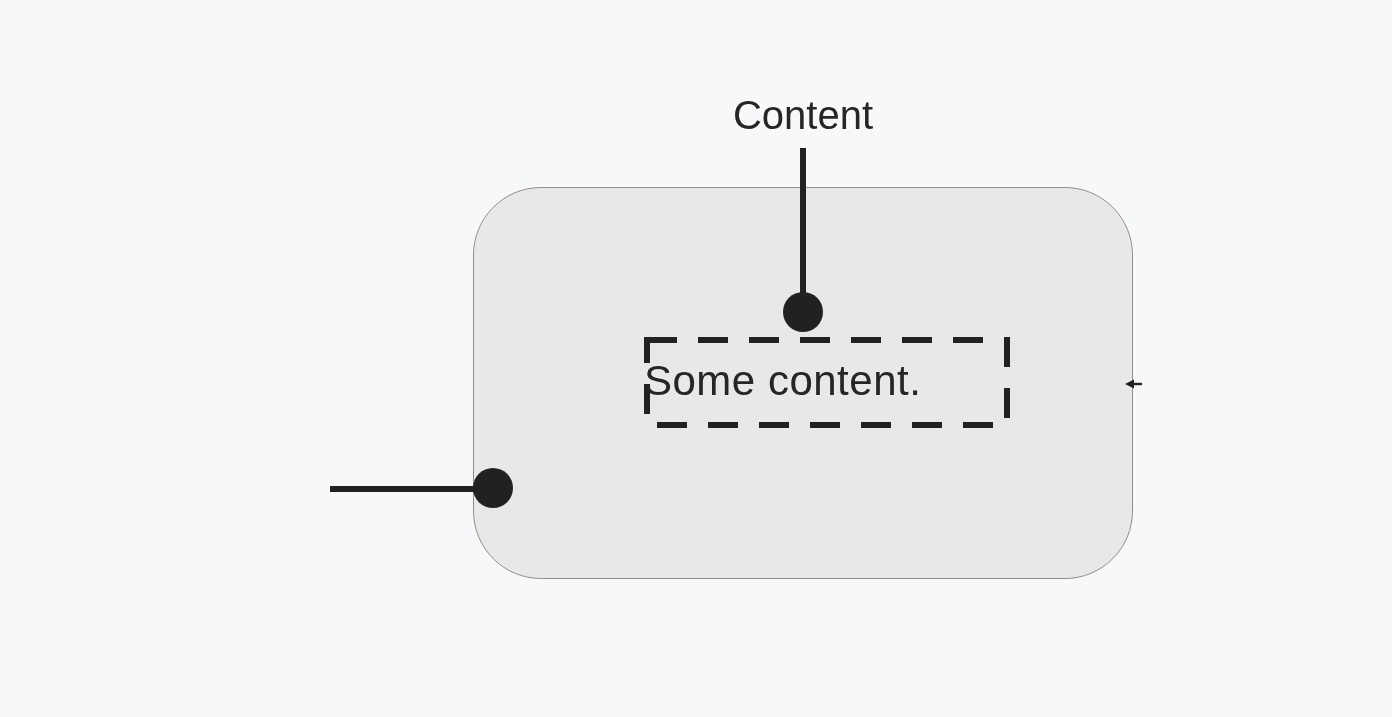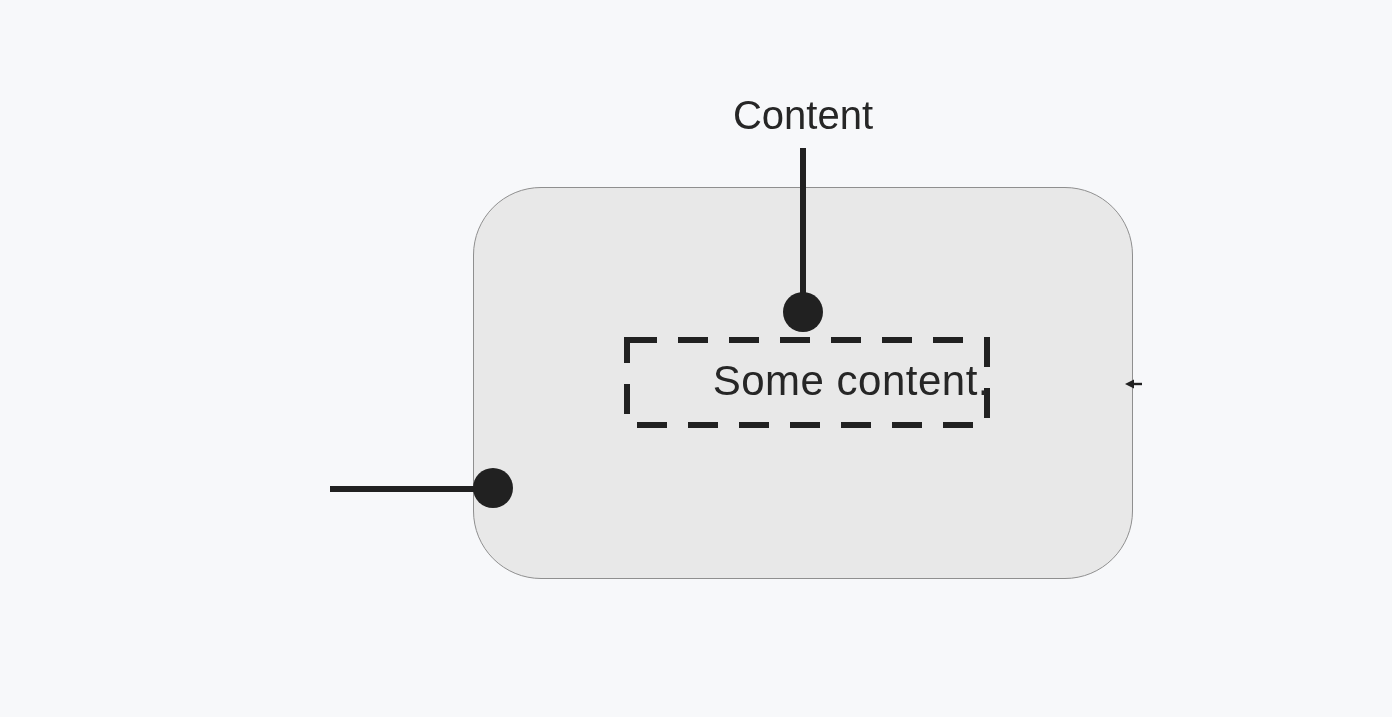--- a/index.html
+++ b/index.html
@@ -24,25 +24,25 @@
   .container-box {
     position: absolute;
     left: 473px; top: 187px;
     width: 660px; height: 392px;
     background: var(--container-fill);
     border: 1px solid var(--container-border);
     border-radius: 68px;
   }
   .content-box {
     position: absolute;
-    left: 624px; top: 337px;
+    left: 644px; top: 337px;
     width: 366px; height: 91px;
     display: flex;
     align-items: center;
-    justify-content: flex-end;
+    justify-content: flex-start;
   }
   .content-box svg.dashed-rect {
     position: absolute;
     left: 0; top: 0;
     width: 100%; height: 100%;
   }
   .content-text {
     position: relative;
     font-size: 42px;
     color: var(--text);

